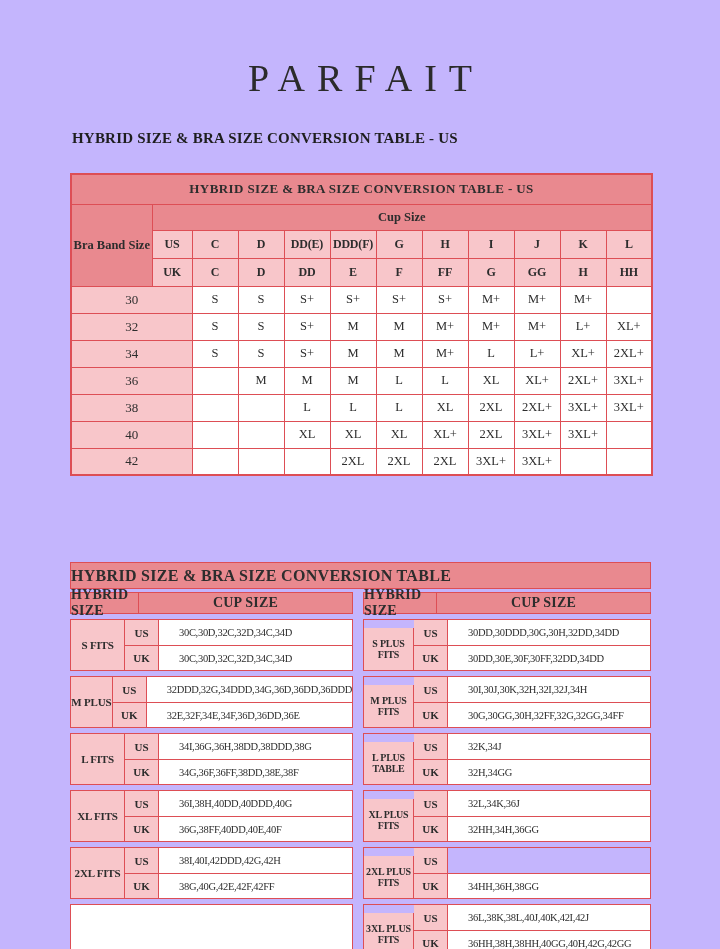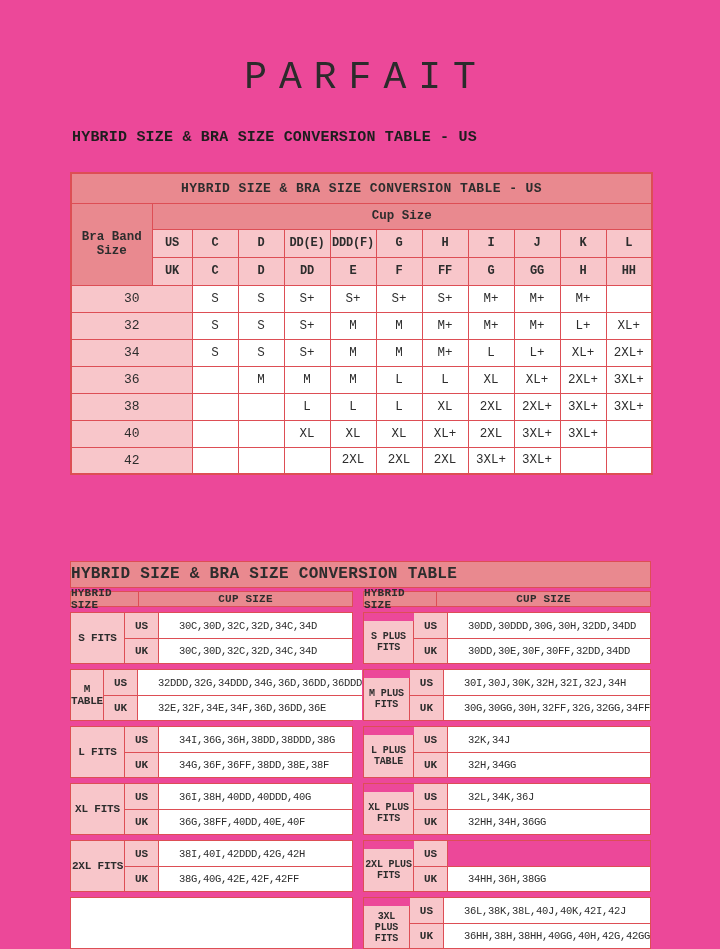--- a/index.html
+++ b/index.html
@@ -1,19 +1,19 @@
 <!DOCTYPE html>
 <html style="--dk: #E9898F; --lt: #F8C6CA; --bd: #DD4E55;"><head>
 <meta charset="utf-8">
 <style>
   * { margin:0; padding:0; box-sizing:border-box; }
   html,body { background:#ffffff; }
   .page {
-    width:720px; height:949px; background:#ec4899; overflow:hidden;
-    font-family:Liberation Mono, monospace; color:#2d2d2d; position:relative;
+    width:720px; height:949px; background:#c4b5fd; overflow:hidden;
+    font-family:Liberation Serif, serif; color:#2d2d2d; position:relative;
   }
   .brand {
     padding-top:56px; text-align:center;
     font-size:38px; font-weight:300; letter-spacing:12px; text-indent:12px;
     color:#2b2b2b;
   }
   .subtitle {
     margin:30px 0 0 72px; font-size:15px; font-weight:bold; letter-spacing:0.2px;
     color:#1e1e1e;
   }
@@ -38,22 +38,22 @@
   .t2-title {
     margin:86px 8px 0 70px; width:581px; height:27px; line-height:25px;
     background:var(--dk); border:1px solid var(--bd); text-align:left;
     font-weight:bold; font-size:16px; letter-spacing:0.3px;
   }
   .t2-wrap { margin:3px 0 0 70px; width:581px; display:flex; }
   .t2-col { width:283px; }
   .t2-col.right { width:288px; margin-left:10px; }
 
   .t2-head {
-    display:flex; border:1px solid var(--bd); height:16px; background:var(--dk);
-    font-weight:bold; font-size:11px; letter-spacing:0.2px;
+    display:flex; border:1px solid var(--bd); height:22px; background:var(--dk);
+    font-weight:bold; font-size:14px; letter-spacing:0.2px;
   }
   .t2-head .hy, .t2-head .cu { display:flex; align-items:center; justify-content:center; }
   .t2-head .hy { width:68px; border-right:1px solid var(--bd); }
   .t2-col.right .t2-head .hy { width:73px; }
   .t2-head .cu { flex:1; }
 
   .t2-group { display:flex; border:1px solid var(--bd); margin-top:5px; }
   .g-label {
     width:54px; background:var(--lt); border-right:1px solid var(--bd);
     display:flex; align-items:center; justify-content:center;
@@ -243,21 +243,21 @@
               <div class="g-reg">US</div>
               <div class="g-val">30C,30D,32C,32D,34C,34D</div>
             </div>
             <div class="g-row">
               <div class="g-reg">UK</div>
               <div class="g-val">30C,30D,32C,32D,34C,34D</div>
             </div>
           </div>
         </div>
         <div class="t2-group">
-          <div class="g-label">M TABLE</div>
+          <div class="g-label">M PLUS</div>
           <div class="g-rows">
             <div class="g-row">
               <div class="g-reg">US</div>
               <div class="g-val">32DDD,32G,34DDD,34G,36D,36DD,36DDD</div>
             </div>
             <div class="g-row">
               <div class="g-reg">UK</div>
               <div class="g-val">32E,32F,34E,34F,36D,36DD,36E</div>
             </div>
           </div>

